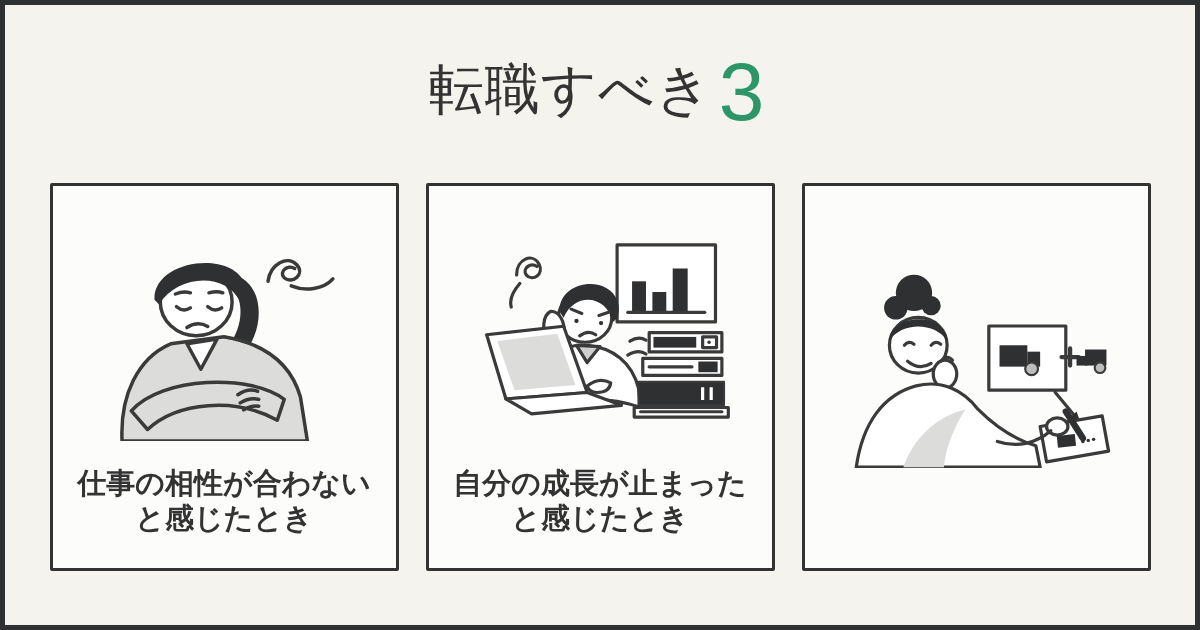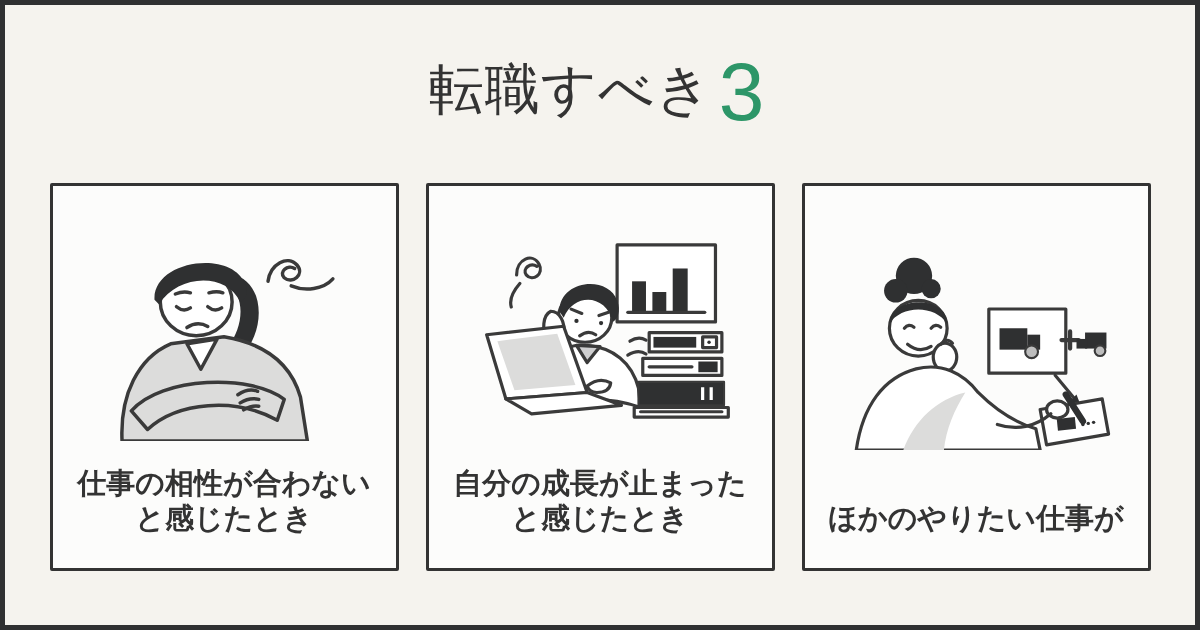--- a/index.html
+++ b/index.html
@@ -241,17 +241,16 @@
           <circle cx="230" cy="166" r="1.6" class="fill-dark"></circle>
           <circle cx="235" cy="165" r="1.6" class="fill-dark"></circle>
           <circle cx="240" cy="164" r="1.6" class="fill-dark"></circle>
           <path d="M214,138 L230,163" stroke="#2f3031" stroke-width="6" stroke-linecap="round"></path>
           <ellipse class="fill-white" cx="206" cy="152" rx="10" ry="8"></ellipse>
           <path class="stroke" d="M150,166 C168,172 186,168 200,156"></path>
         </g>
       </svg>
     </div>
     <div class="caption">
-      <div>ほかのやりたい仕事が</div>
     </div>
   </section>
 
 </main>
 
 </body></html>

